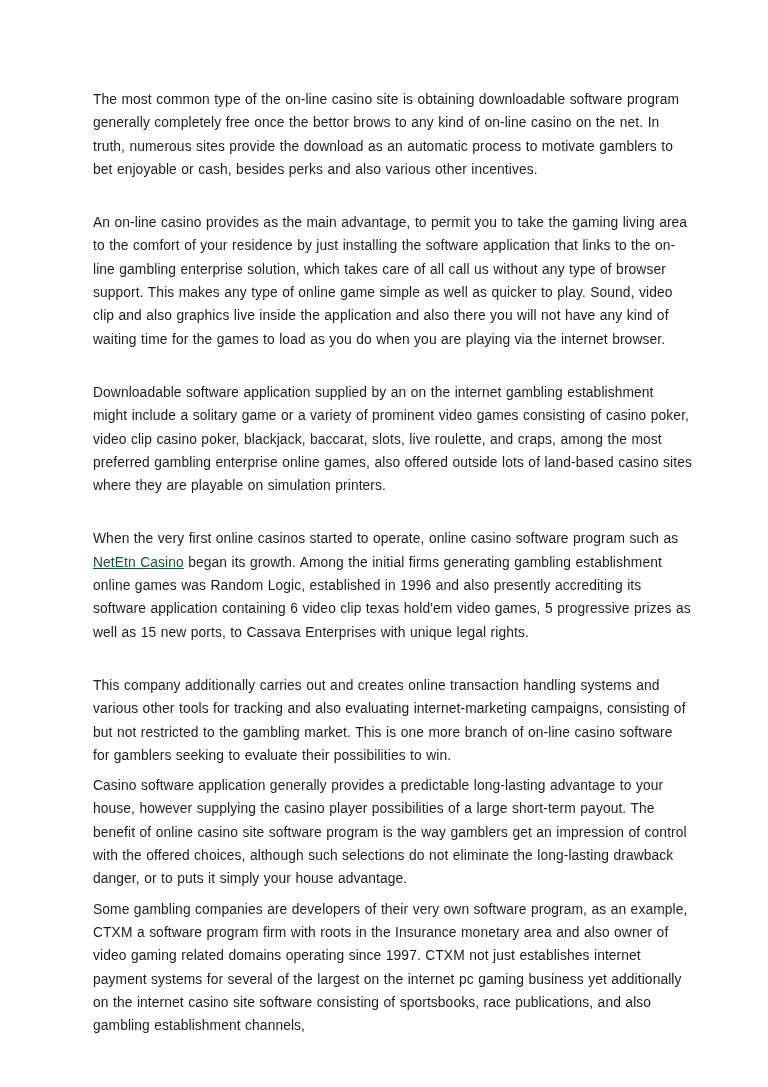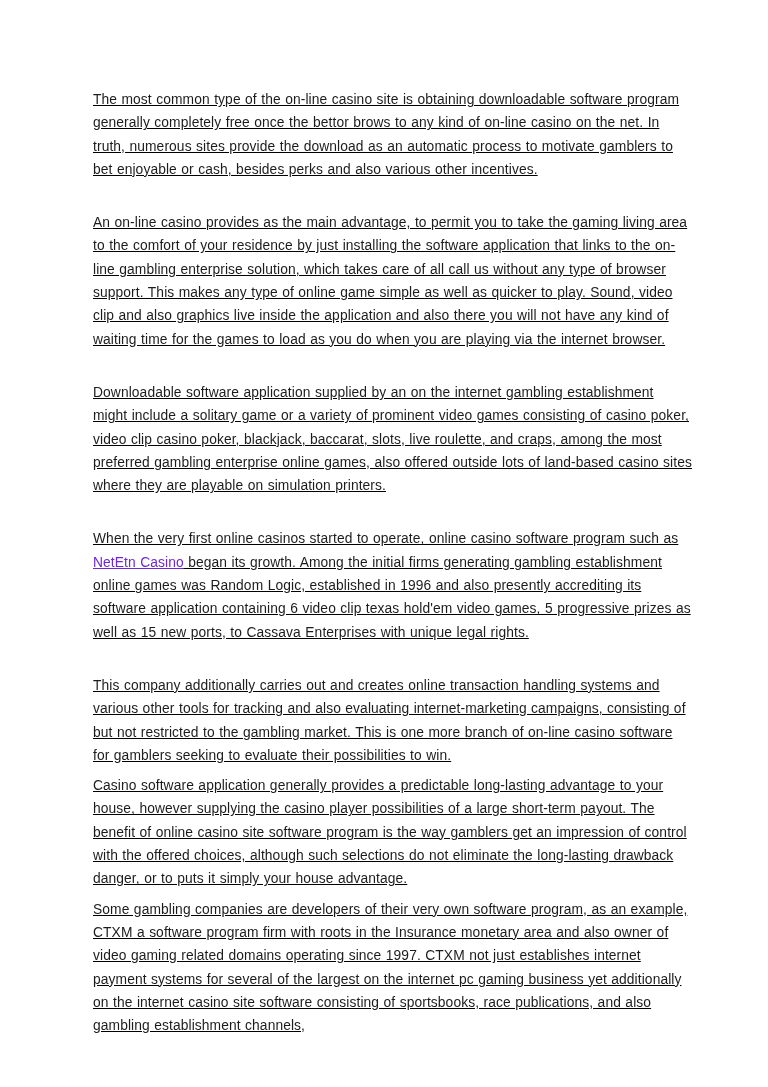--- a/index.html
+++ b/index.html
@@ -11,36 +11,35 @@
     width: 768px;
     height: 1087px;
     overflow: hidden;
   }
   .doc-page {
     box-sizing: border-box;
     width: 768px;
     height: 1087px;
     background: #ffffff;
     padding: 88px 76px 0 93px;
-    text-decoration: underline;
   }
   .doc-page p {
     margin: 0 0 7px 0;
     font-family: "Liberation Sans", sans-serif;
     font-size: 13.8px;
     line-height: 23.3px;
     color: #1c1c1c;
     letter-spacing: 0.1px;
     word-spacing: 0.5px;
   }
   .doc-page p.gap-large {
     margin-bottom: 30px;
   }
   .doc-page a {
-    color: #6d28d9;
+    color: #14532d;
     text-decoration: underline;
     cursor: pointer;
   }
 </style>
 </head>
 <body>
 
 <div class="doc-page">
 
   <p class="gap-large">The most common type of the on-line casino site is obtaining downloadable software program generally completely free once the bettor brows to any kind of on-line casino on the net. In truth, numerous sites provide the download as an automatic process to motivate gamblers to bet enjoyable or cash, besides perks and also various other incentives.</p>

